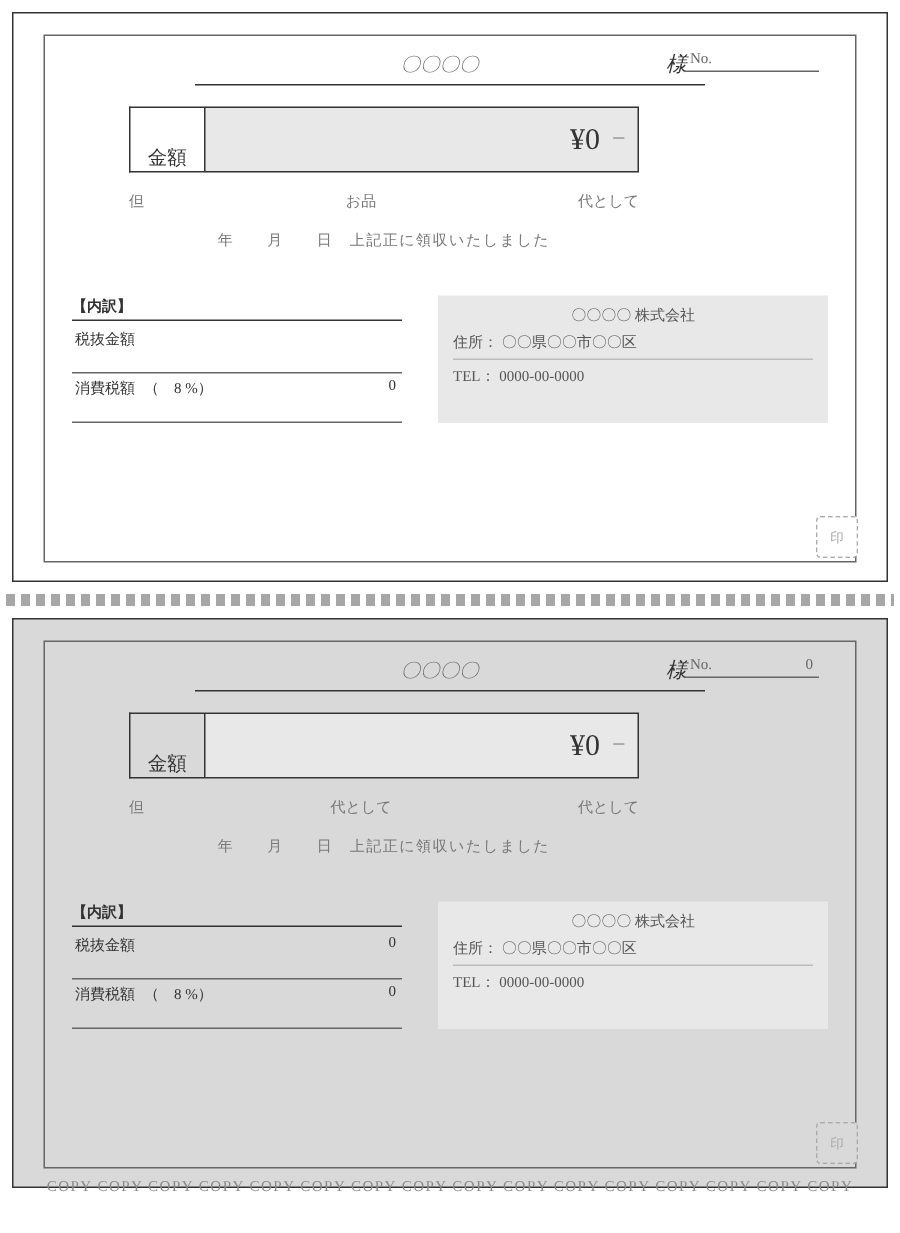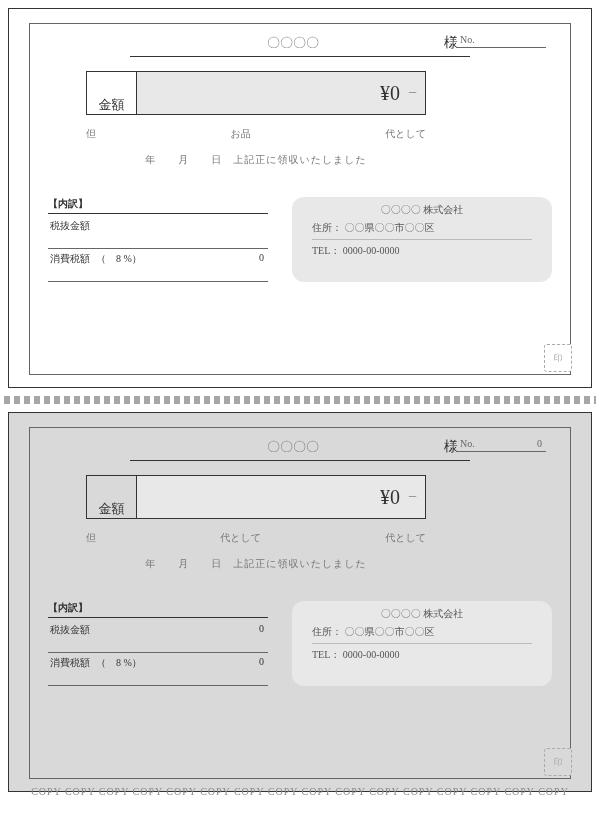--- a/index.html
+++ b/index.html
@@ -46,20 +46,21 @@
   .payer-row {
     margin: 0 auto;
     width: 340px;
     border-bottom: 1px solid #333;
     display: flex;
     justify-content: space-between;
     align-items: flex-end;
     padding: 0 12px 4px 12px;
     font-size: 13px;
     color: #666;
+    font-style: italic;
   }
   .payer-row .sama { color: #333; font-size: 14px; }
   .amount-row {
     display: flex;
     margin: 14px 0 0 38px;
     width: 340px;
   }
   .amount-label {
     border: 1px solid #333;
     border-right: none;
@@ -127,25 +128,24 @@
   .bd-row {
     display: flex;
     justify-content: space-between;
     border-bottom: 1px solid #666;
     padding: 3px 4px 15px 2px;
   }
   .bd-left { display:flex; gap:6px; }
   .issuer {
     background: #e8e8e8;
     flex: 1;
-    padding: 6px 20px;
+    padding: 6px 10px;
     font-size: 10px;
     color: #555;
     position: relative;
-    border-radius: 12px;
   }
   .issuer .name { text-align: center; margin-bottom: 4px; }
   .issuer .addr { margin-bottom: 2px; }
   .issuer hr { border: none; border-top: 1px solid #bbb; margin: 4px 0; }
   .issuer .tel {}
 
   .seal {
     position: absolute;
     right: -2px;
     bottom: 2px;

